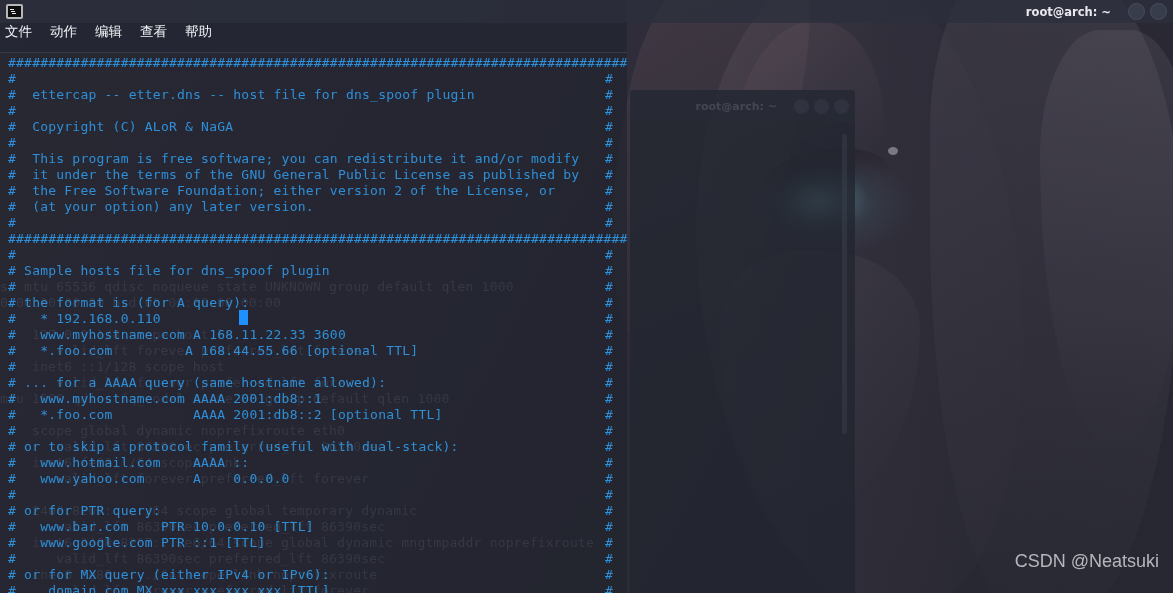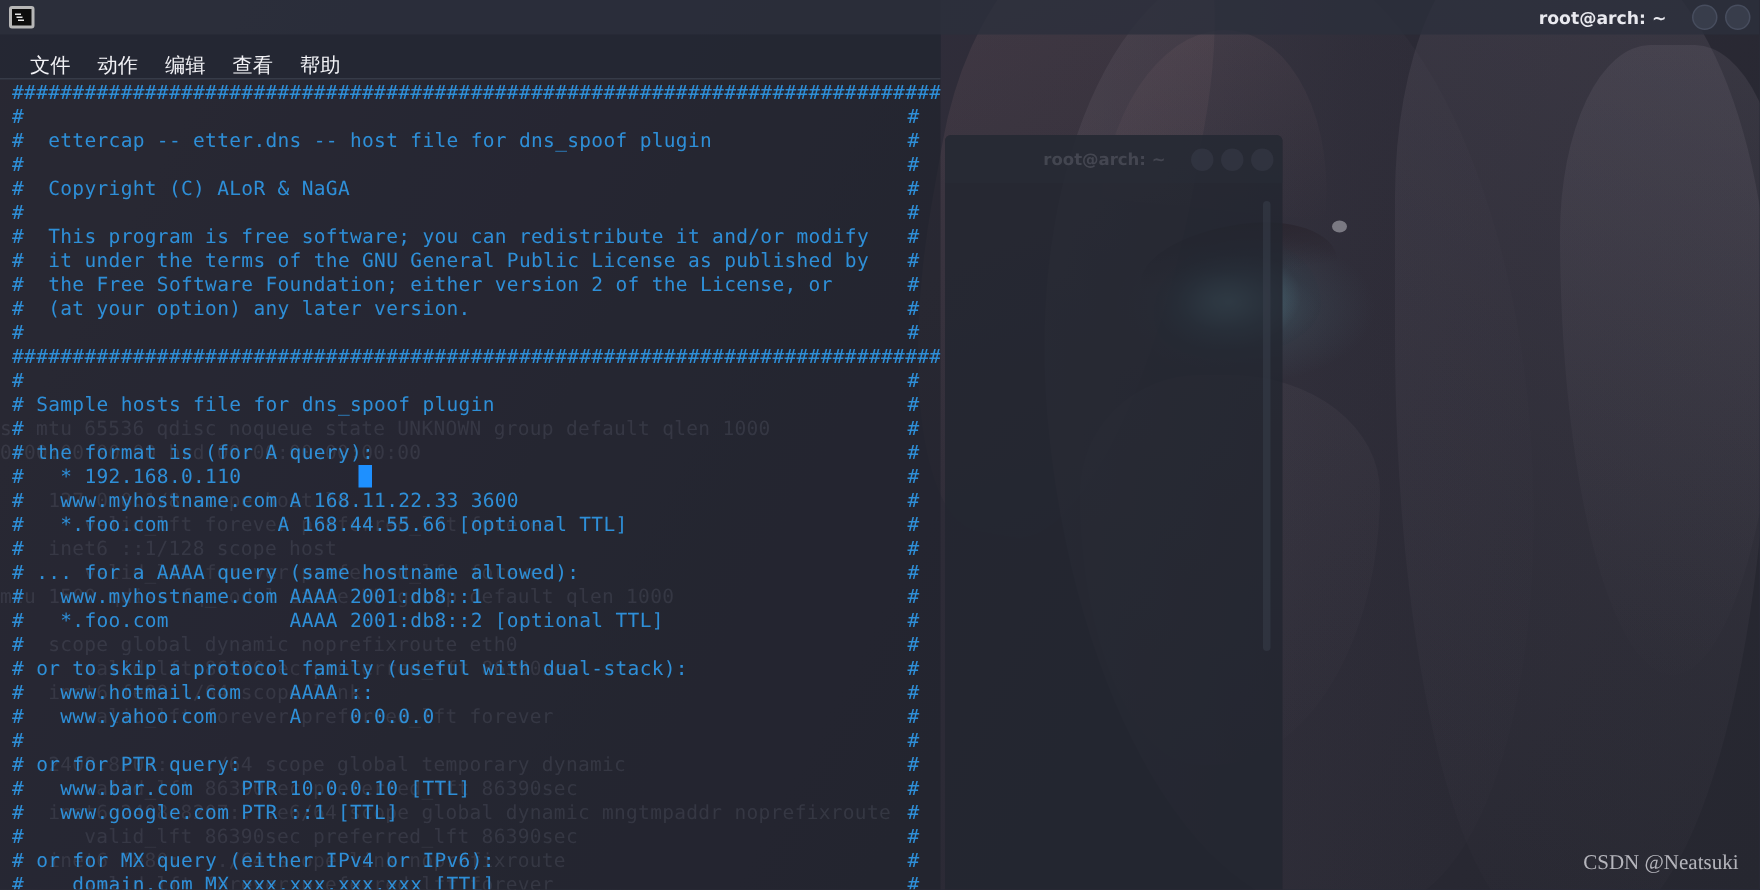--- a/index.html
+++ b/index.html
@@ -184,22 +184,22 @@
     margin-left: 5px;
   }
 
   
   .menubar {
     position: absolute;
     left: 0; top: 23px;
     width: 627px; height: 30px;
     background: rgba(36,40,51,0.78);
     display: flex;
-    align-items: flex-end;
-    padding-left: 20px;
+    align-items: flex-start;
+    padding-left: 5px;
     z-index: 25;
   }
   .menu-item {
     font-family: "DejaVu Sans", sans-serif;
     font-size: 13.5px;
     color: #f2f2f6;
     margin-right: 18px;
     white-space: nowrap;
     cursor: default;
   }
@@ -249,23 +249,23 @@
     width: 9px;
     height: 15px;
     background: #1e90ff;
     z-index: 22;
   }
 
   
   .watermark {
     position: absolute;
     right: 14px;
-    bottom: 9px;
-    font-family: Liberation Serif, serif;
-    font-size: 14px;
+    bottom: 21px;
+    font-family: Liberation Sans, sans-serif;
+    font-size: 18px;
     color: rgba(216,216,222,0.80);
     z-index: 40;
     white-space: nowrap;
   }
 </style>
 </head>
 <body>
 
 <div id="root">
 

